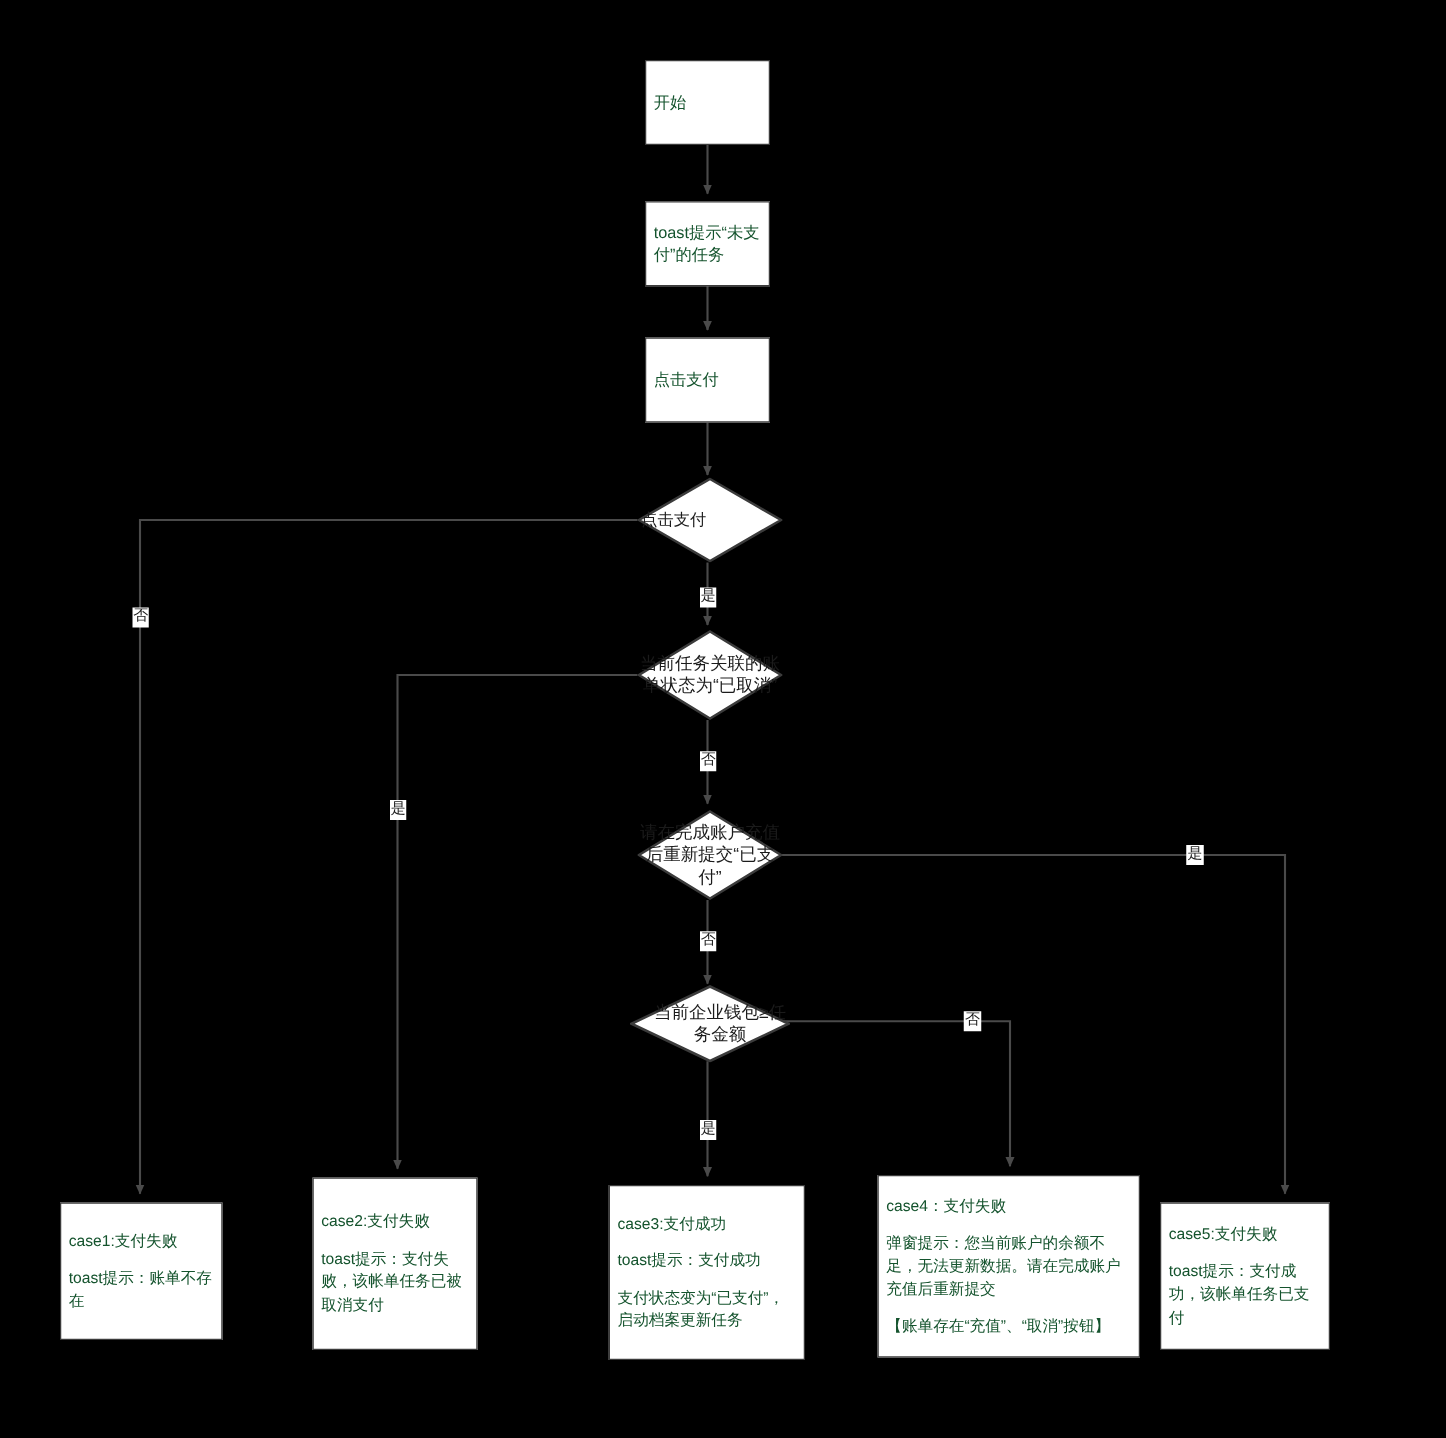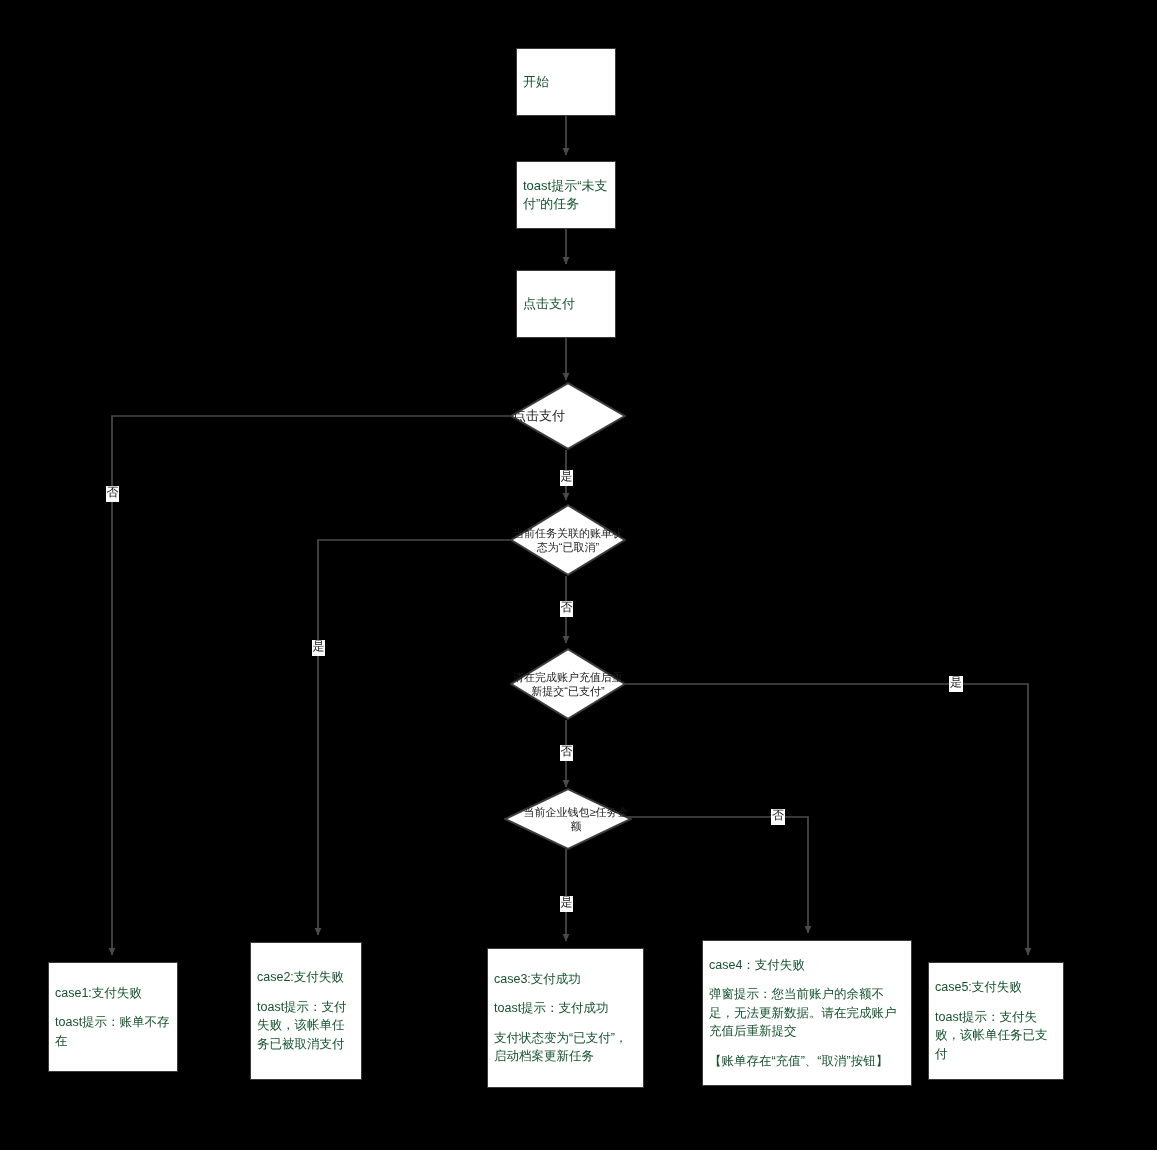--- a/index.html
+++ b/index.html
@@ -25,21 +25,21 @@
   .ln{display:block;}
 
   
   .elabel{position:absolute;background:#ffffff;color:#1b1b1b;
           font-size:12px;line-height:13px;text-align:center;z-index:5;
           overflow:hidden;}
   .elabel.vert{width:13px;height:16px;}
   .elabel.horiz{width:14px;height:16px;}
 
   .fs13{font-size:13px;line-height:1.35;}
-  .fs12{font-size:11px;line-height:1.42;}
+  .fs12{font-size:14px;line-height:1.42;}
   .fs12b{font-size:12.5px;line-height:1.5;}
   .blank{display:block;height:0.85em;}
 </style>
 </head>
 <body>
 
 <div id="canvas">
 
   <svg class="edges" viewBox="0 0 1157 1150" width="1157" height="1150">
     <defs>
@@ -114,21 +114,21 @@
   </div>
 
   <div class="node rect" style="left:48px;top:962px;width:130px;height:110px;">
     <div class="inner fs12b">
       <div>case1:支付失败</div>
       <span class="blank"></span>
       <div>toast提示：账单不存在</div>
     </div>
   </div>
 
-  <div class="node rect" style="left:250px;top:942px;width:112px;height:138px;">
+  <div class="node rect" style="left:250px;top:942px;width:132px;height:138px;">
     <div class="inner fs12b">
       <div>case2:支付失败</div>
       <span class="blank"></span>
       <div>toast提示：支付失败，该帐单任务已被取消支付</div>
     </div>
   </div>
 
   <div class="node rect" style="left:487px;top:948px;width:157px;height:140px;">
     <div class="inner fs12b">
       <div>case3:支付成功</div>
@@ -146,21 +146,21 @@
       <div>弹窗提示：您当前账户的余额不足，无法更新数据。请在完成账户充值后重新提交</div>
       <span class="blank"></span>
       <div>【账单存在“充值”、“取消”按钮】</div>
     </div>
   </div>
 
   <div class="node rect" style="left:928px;top:962px;width:136px;height:118px;">
     <div class="inner fs12b">
       <div>case5:支付失败</div>
       <span class="blank"></span>
-      <div>toast提示：支付失败，该帐单任务已支付</div>
+      <div>toast提示：支付成功，该帐单任务已支付</div>
     </div>
   </div>
 
   <div class="elabel vert" style="left:106px;top:486px;">否</div>
 
   <div class="elabel vert" style="left:560px;top:470px;">是</div>
 
   <div class="elabel vert" style="left:312px;top:640px;">是</div>
 
   <div class="elabel vert" style="left:560px;top:601px;">否</div>

